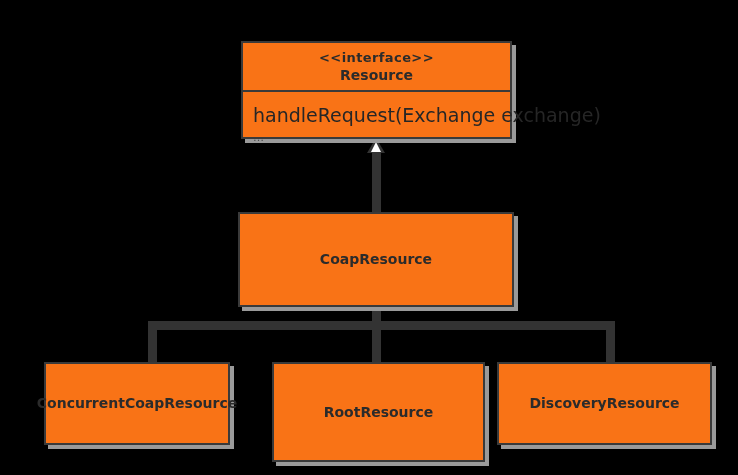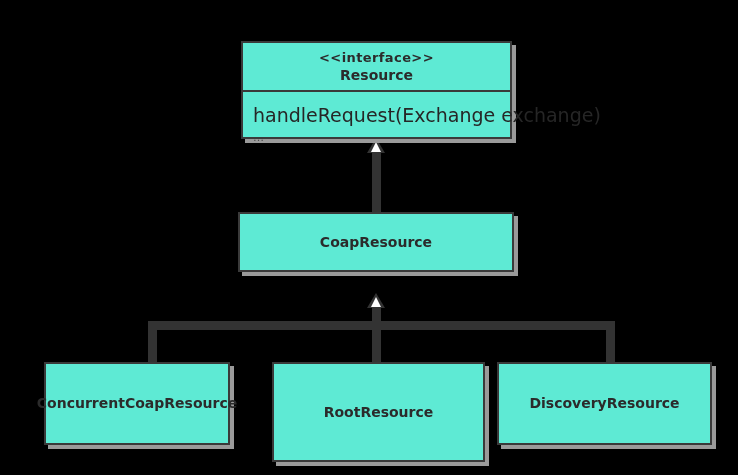--- a/index.html
+++ b/index.html
@@ -42,21 +42,21 @@
     width: 0;
     height: 0;
     border-left: 5px solid transparent;
     border-right: 5px solid transparent;
     border-bottom: 10px solid #ffffff;
   }
 
   
   .uml-box {
     position: absolute;
-    background: #5eead4;
+    background: #f97316;
     border: 2px solid #3a3a3a;
     box-sizing: border-box;
     box-shadow: 4px 4px 0 0 #9a9a9a;
     z-index: 5;
   }
   .uml-box .compartment-name {
     padding: 7px 8px 6px 8px;
     text-align: center;
     color: #2b2b2b;
   }
@@ -132,21 +132,21 @@
       <span class="stereotype">&lt;&lt;interface&gt;&gt;</span>
       <span class="class-name">Resource</span>
     </div>
     <div class="divider"></div>
     <div class="compartment-ops">
       <div class="op-line">handleRequest(Exchange exchange)</div>
       <div class="op-ellipsis">…</div>
     </div>
   </div>
 
-  <div class="uml-box simple" style="left:238px; top:212px; width:276px; height:60px;">
+  <div class="uml-box simple" style="left:238px; top:212px; width:276px; height:95px;">
     <span class="class-name">CoapResource</span>
   </div>
 
   <div class="uml-box simple" style="left:44px; top:362px; width:186px; height:83px;">
     <span class="class-name">ConcurrentCoapResource</span>
   </div>
 
   <div class="uml-box simple" style="left:272px; top:362px; width:213px; height:100px;">
     <span class="class-name">RootResource</span>
   </div>

